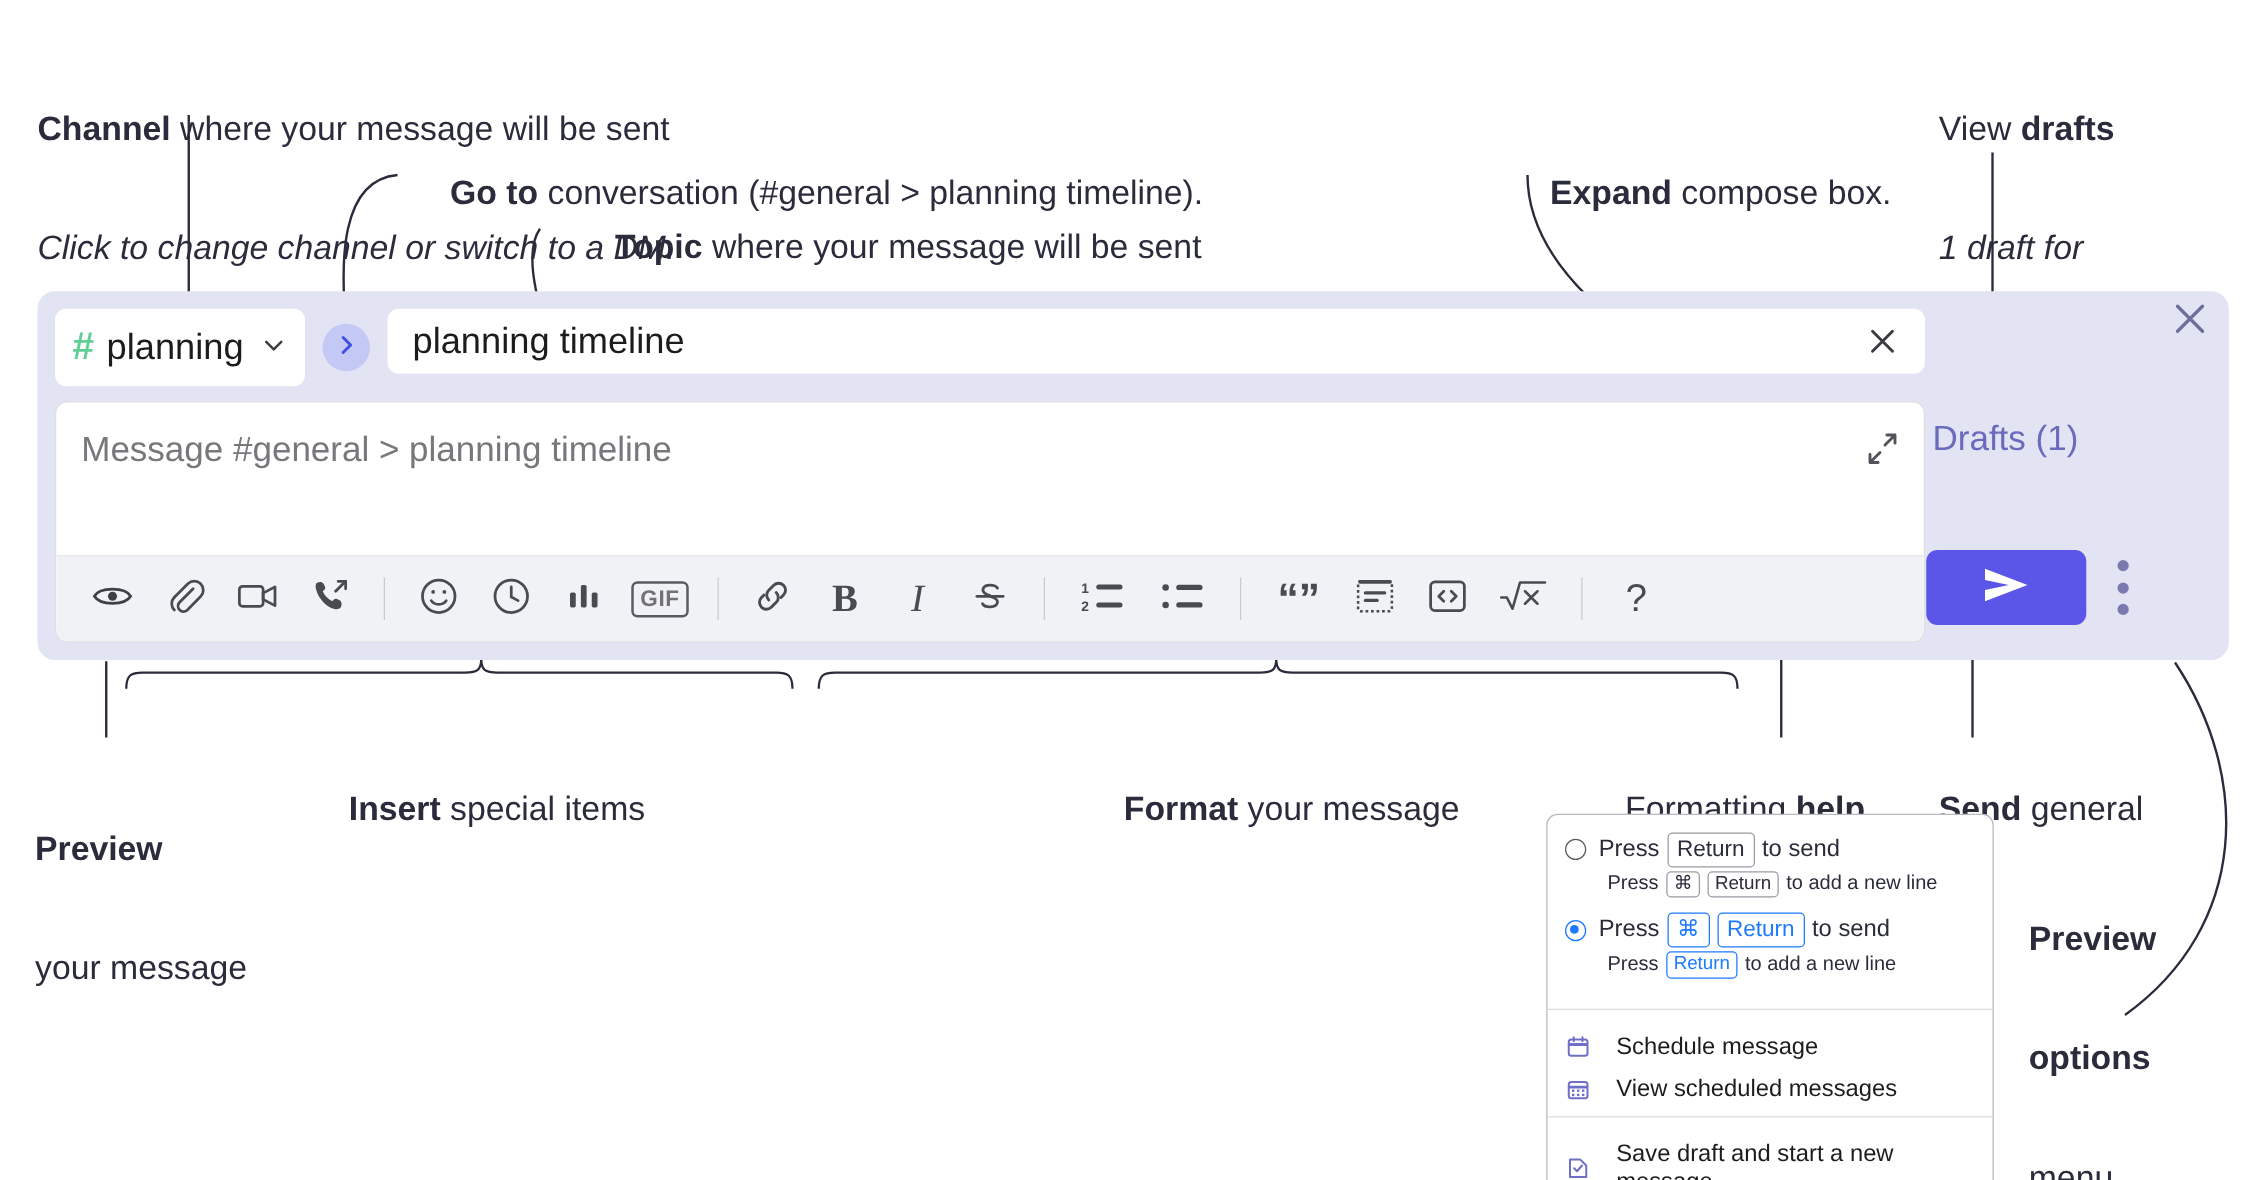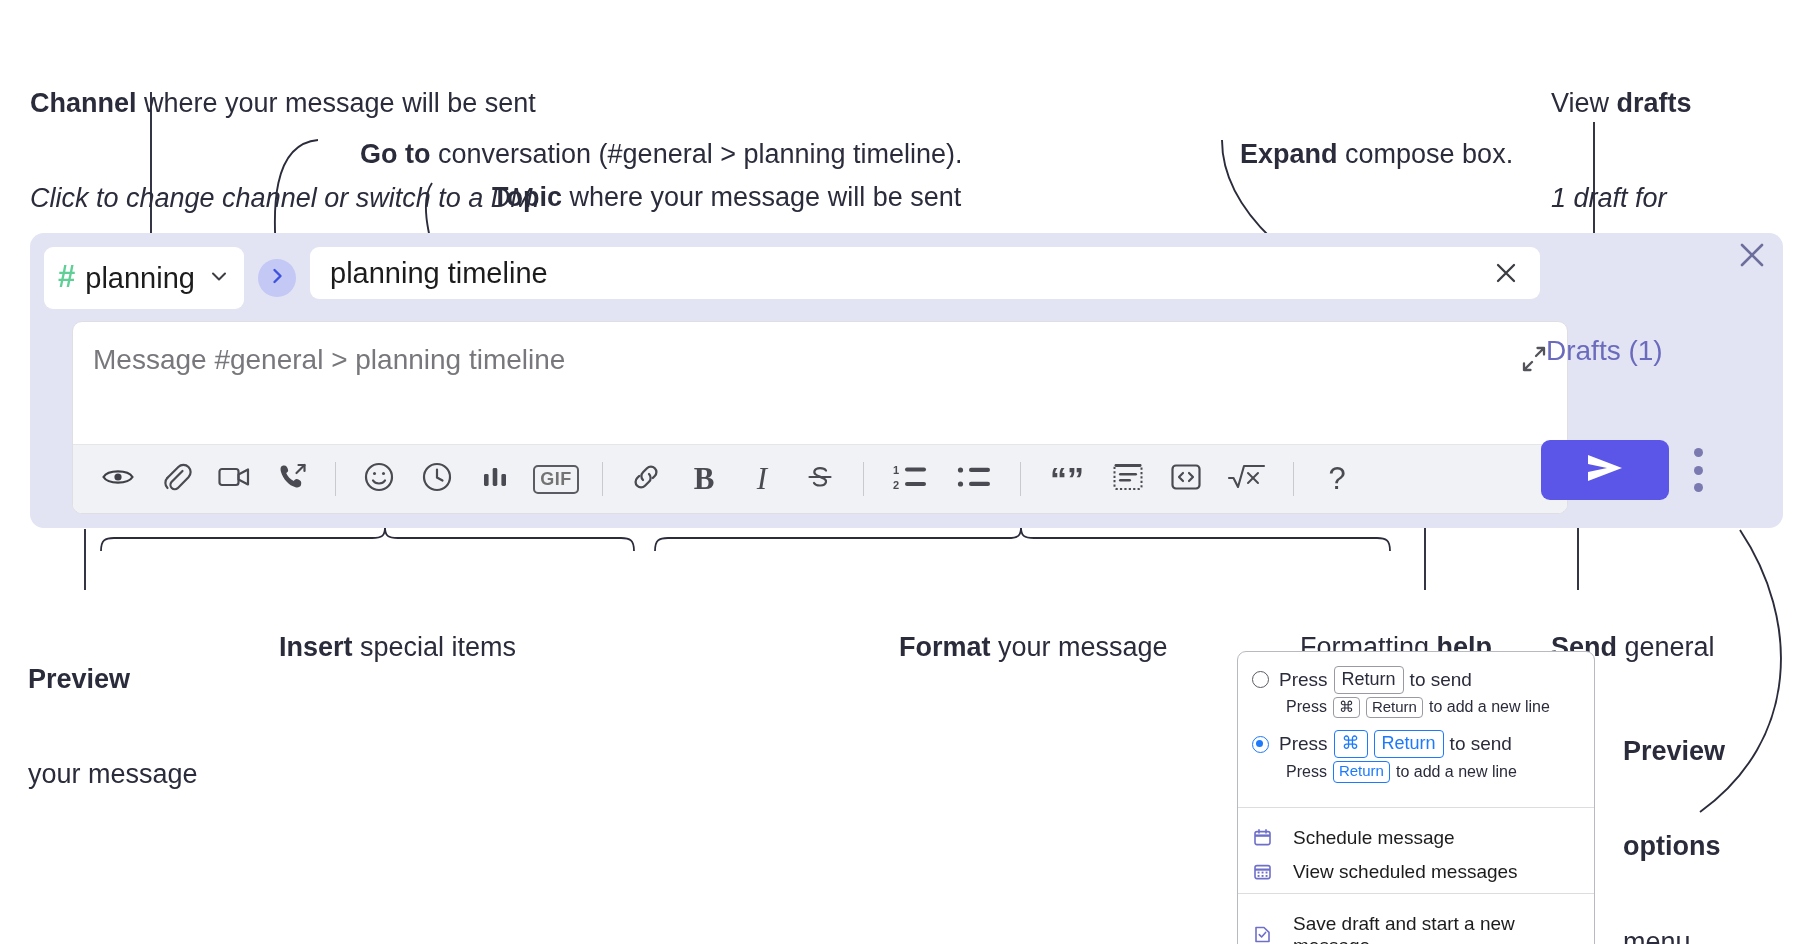--- a/index.html
+++ b/index.html
@@ -87,21 +87,20 @@
   .topic-clear { margin-left: auto; display: flex; align-items: center; }
 
   .msgbox {
     position: absolute; left: 0; top: 74px;
     width: 100%; height: 193px;
     background: #fff;
     border: 1px solid #dfdfe3;
     border-radius: 10px;
     box-sizing: border-box;
     overflow: hidden;
-    margin-left: 28px;
   }
   .msg-placeholder {
     position: absolute; left: 20px; top: 22px;
     font-size: 28px; color: #77777c;
   }
   .expand-btn {
     position: absolute; right: 16px; top: 20px;
     width: 34px; height: 34px;
     display: flex; align-items: center; justify-content: center;
   }

